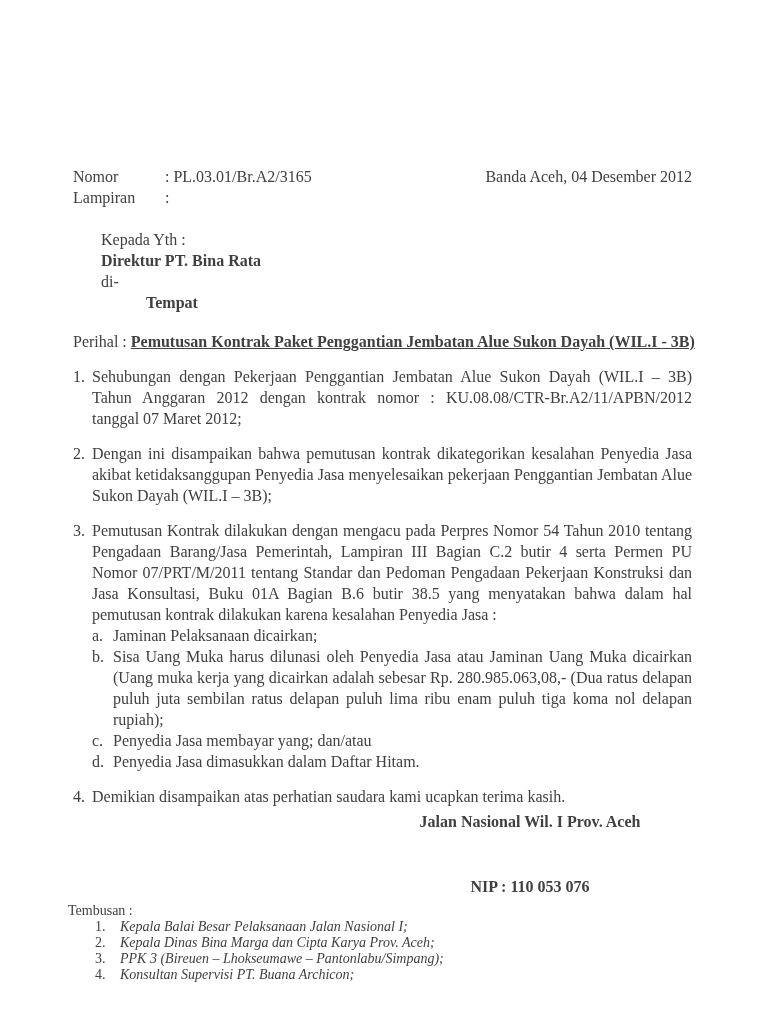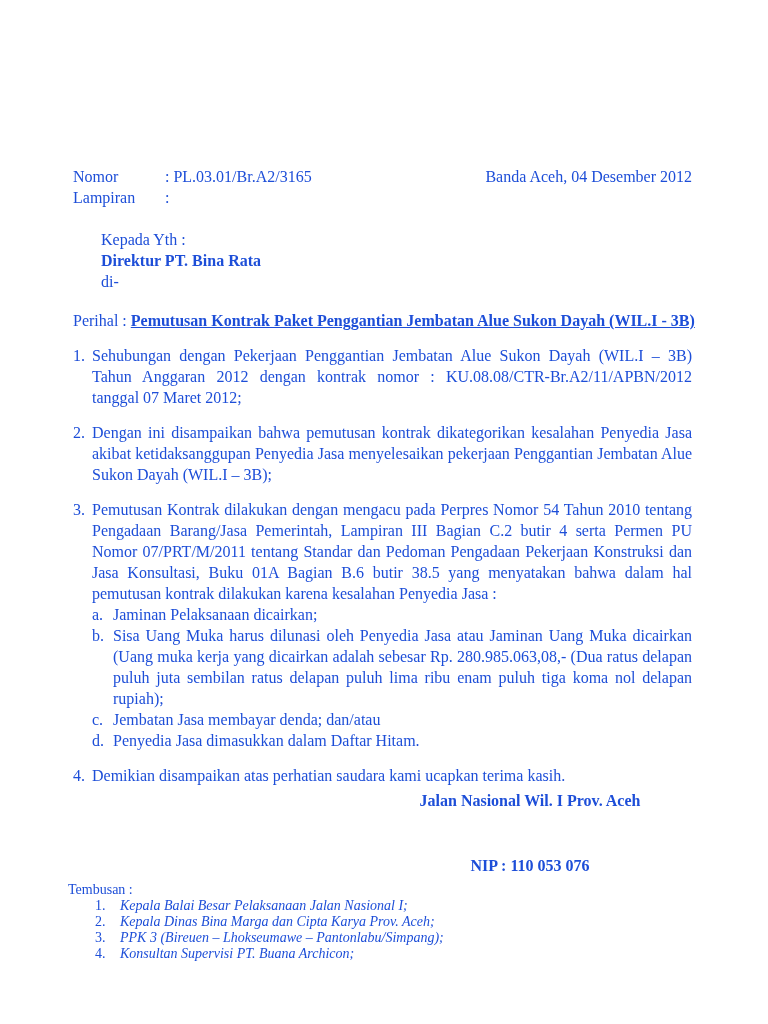--- a/index.html
+++ b/index.html
@@ -5,21 +5,21 @@
   html,body { margin:0; padding:0; background:#ffffff; }
   .page {
     position:relative;
     width:768px; height:1024px;
     box-sizing:border-box;
     padding:166px 76px 0 73px;
     background:#ffffff;
     font-family:"Liberation Serif","DejaVu Serif",serif;
     font-size:16px;
     line-height:21px;
-    color:#1d4ed8;
+    color:#404040;
     overflow:hidden;
   }
   .row { display:flex; }
   .between { justify-content:space-between; }
   .label-col { display:inline-block; width:92px; }
   .kepada-block { margin-top:21px;margin-left:28px; }
   .bold { font-weight:bold; }
   .tempat { font-weight:bold; margin-left:45px; }
   .perihal-row { margin-top:18px; white-space:nowrap; }
   .perihal-subject { font-weight:bold; text-decoration:underline; }
@@ -63,20 +63,21 @@
     <div>Banda Aceh, 04 Desember 2012</div>
   </div>
   <div>
     <span class="label-col">Lampiran</span><span>:</span>
   </div>
 
   <div class="kepada-block">
     <div>Kepada Yth :</div>
     <div class="bold">Direktur PT. Bina Rata</div>
     <div>di-</div>
+    <div class="tempat">Tempat</div>
   </div>
 
   <div class="perihal-row">
     <span>Perihal :</span>
     <span class="perihal-subject">Pemutusan Kontrak Paket Penggantian Jembatan Alue Sukon Dayah (WIL.I - 3B)</span>
   </div>
 
   <div class="items">
 
     <div class="item">
@@ -97,21 +98,21 @@
           <span class="sub-item">
             <span class="sub-num">a.</span>
             <span class="sub-text">Jaminan Pelaksanaan dicairkan;</span>
           </span>
           <span class="sub-item">
             <span class="sub-num">b.</span>
             <span class="sub-text">Sisa Uang Muka harus dilunasi oleh Penyedia Jasa atau Jaminan Uang Muka dicairkan (Uang muka kerja yang dicairkan adalah sebesar Rp. 280.985.063,08,- (Dua ratus delapan puluh juta sembilan ratus delapan puluh lima ribu enam puluh tiga koma nol delapan rupiah);</span>
           </span>
           <span class="sub-item">
             <span class="sub-num">c.</span>
-            <span class="sub-text">Jembatan Jasa membayar denda; dan/atau</span>
+            <span class="sub-text">Penyedia Jasa membayar yang; dan/atau</span>
           </span>
           <span class="sub-item">
             <span class="sub-num">d.</span>
             <span class="sub-text">Penyedia Jasa dimasukkan dalam Daftar Hitam.</span>
           </span>
         </span>
       </span>
     </div>
 
     <div class="item">

